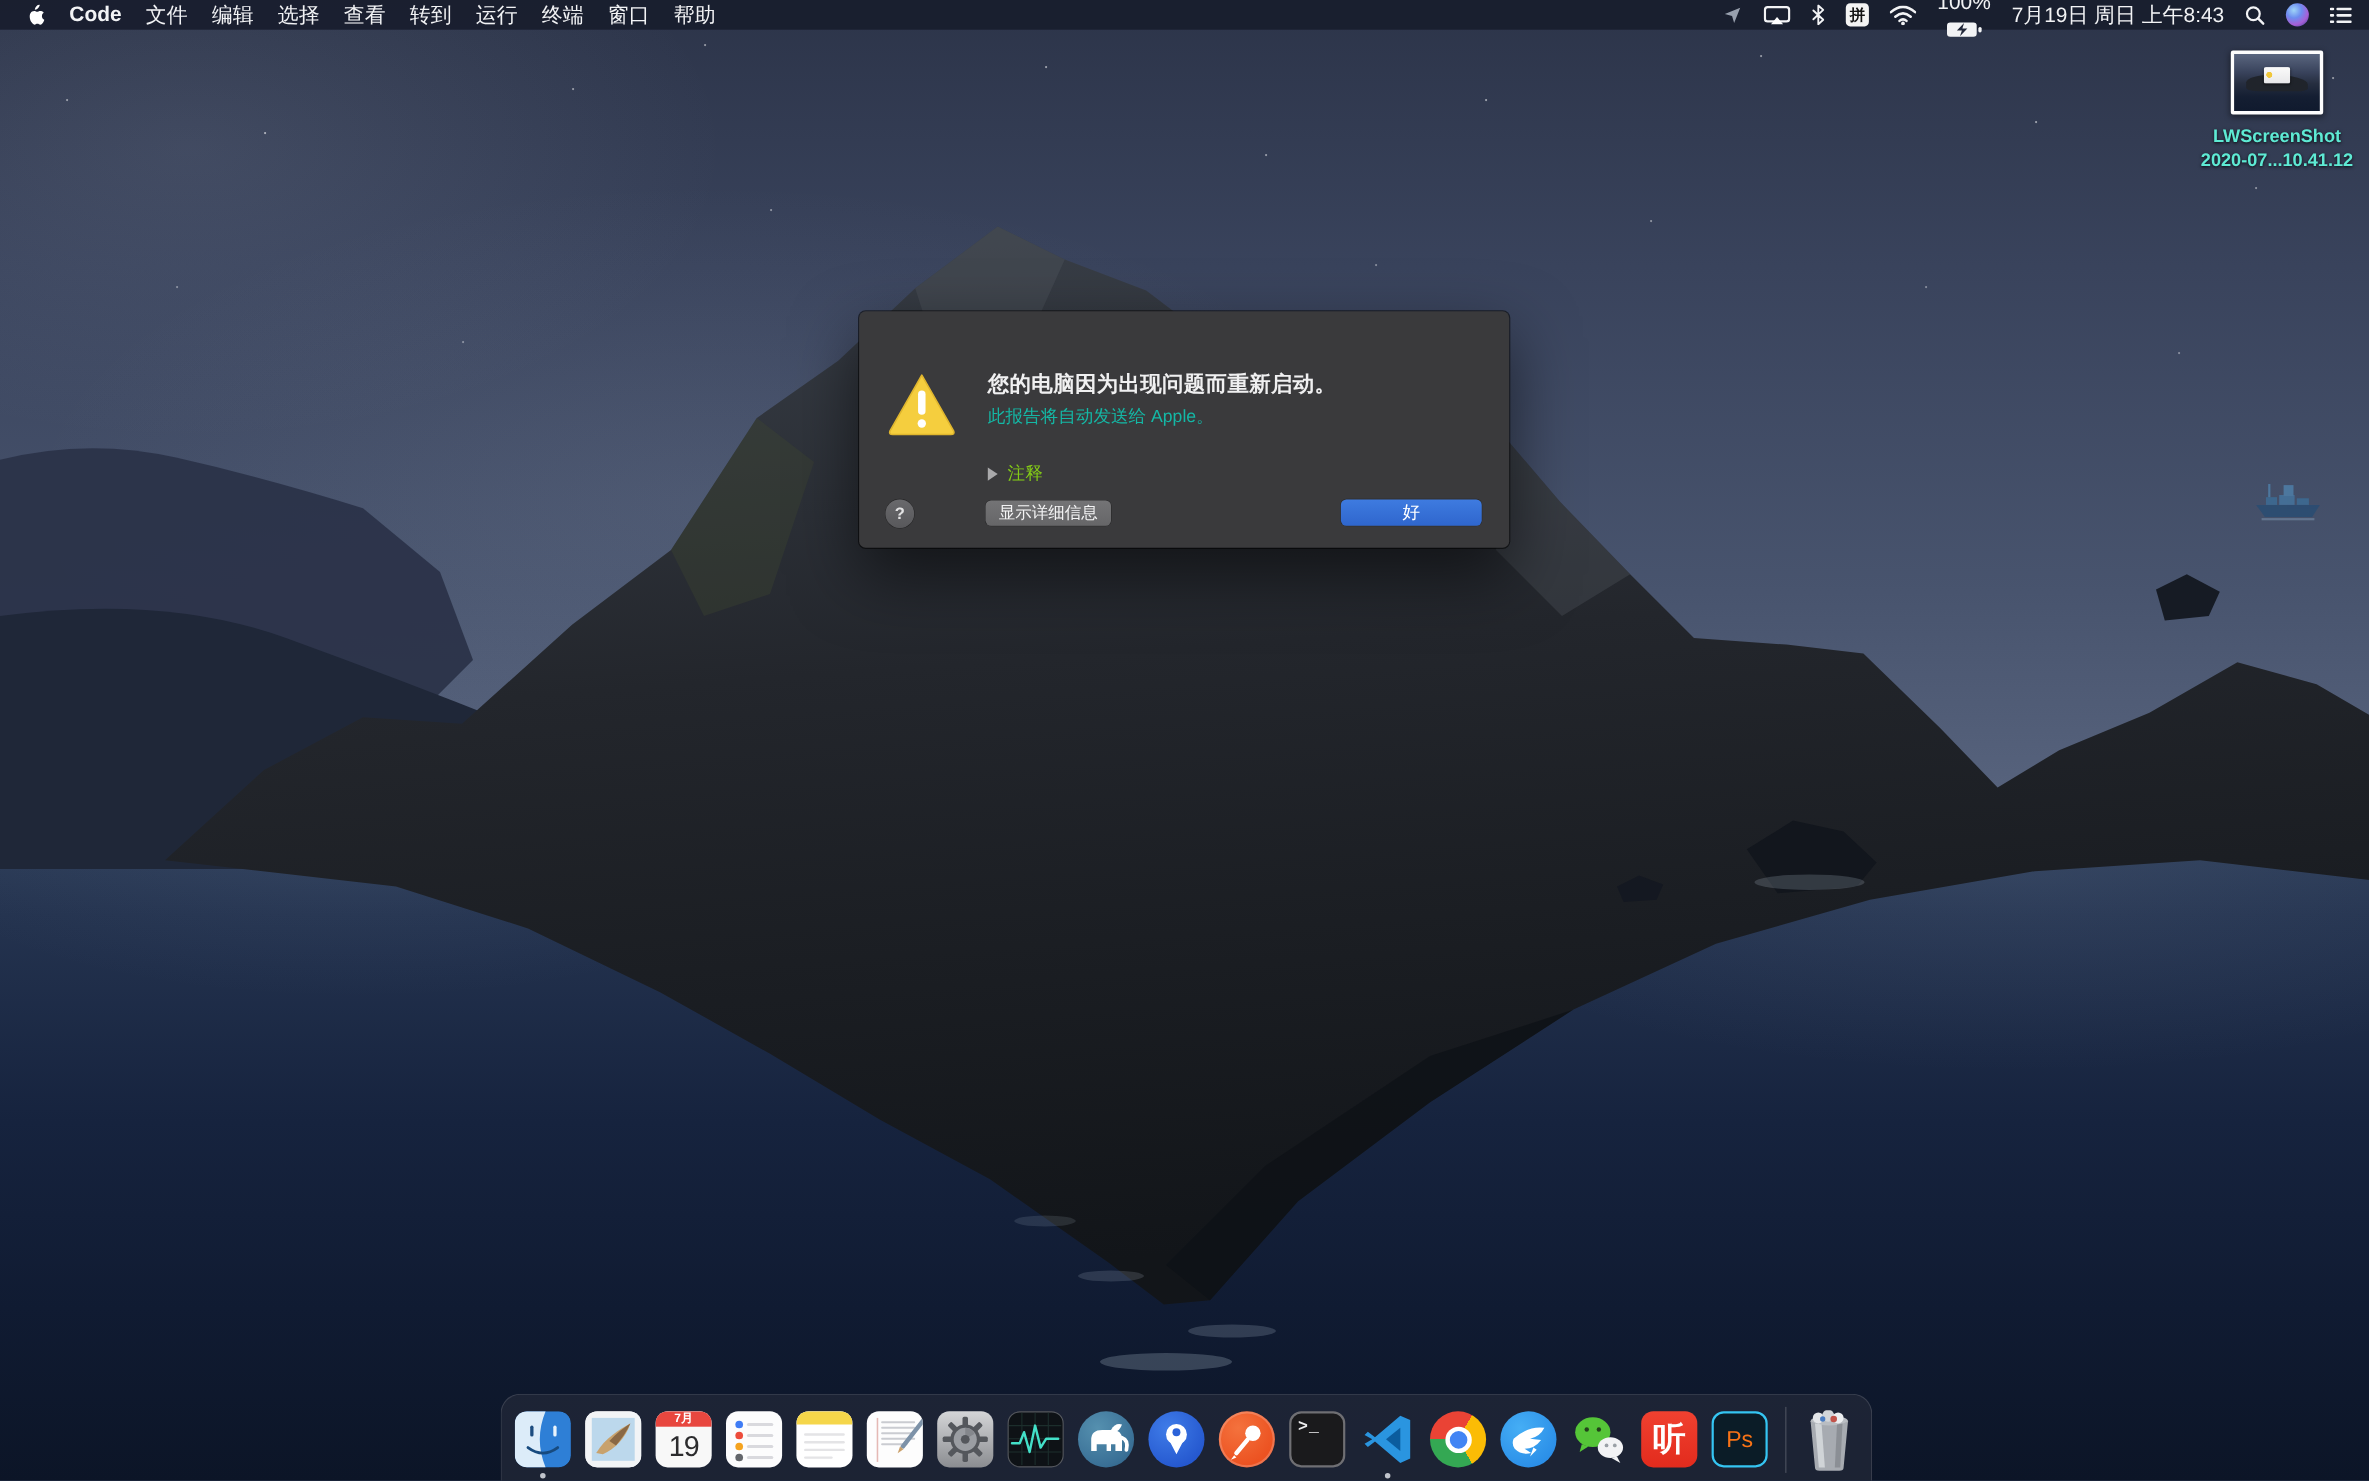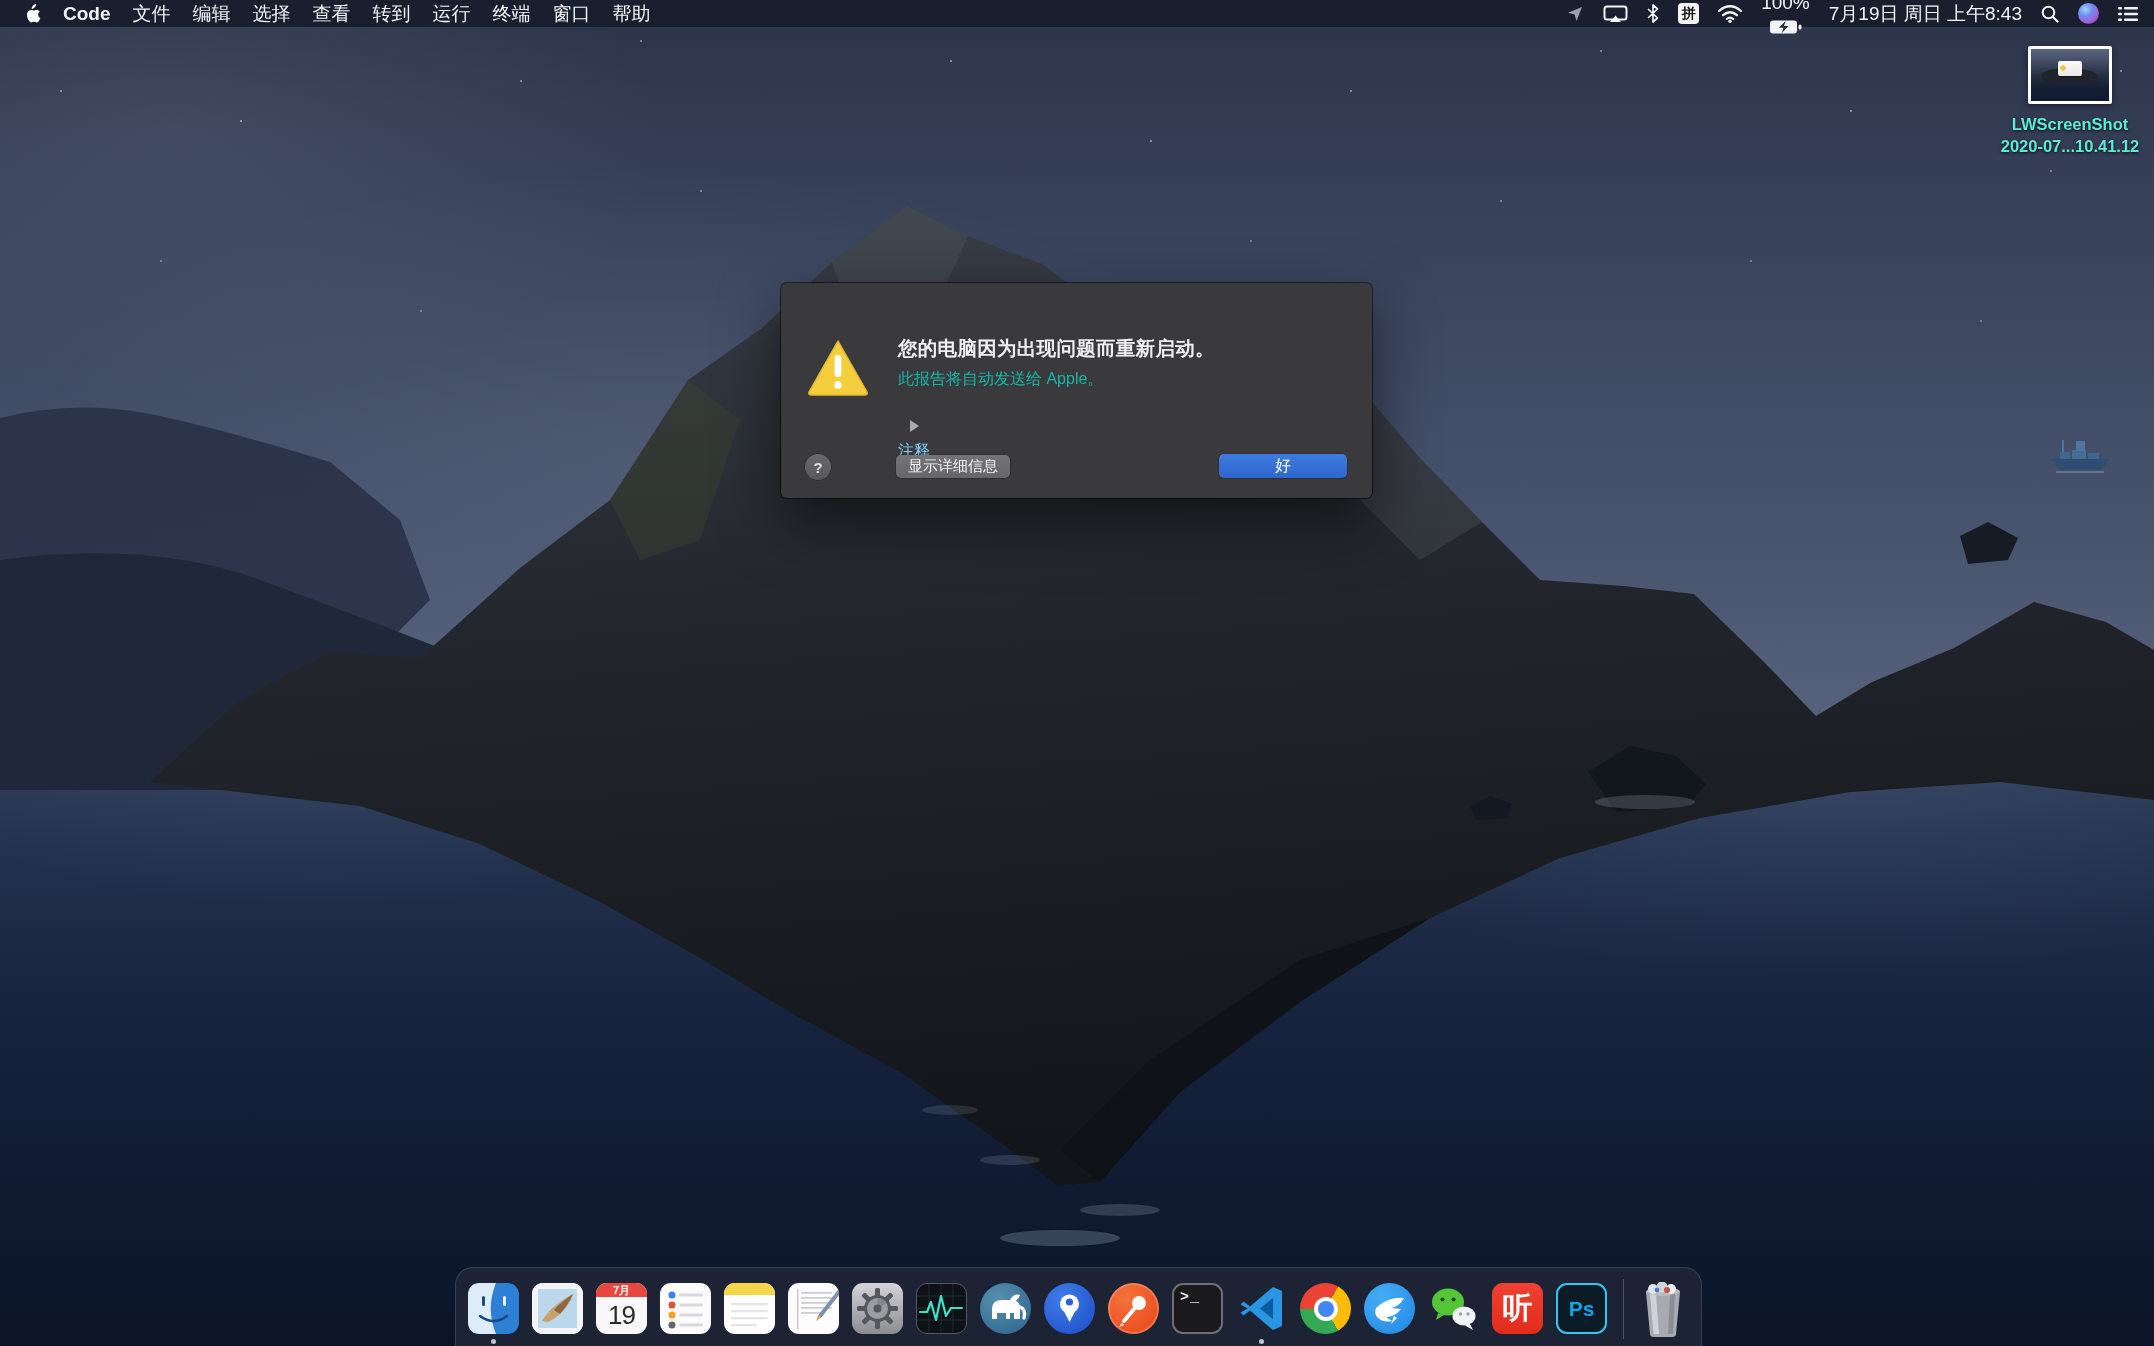--- a/index.html
+++ b/index.html
@@ -76,21 +76,21 @@
     display:flex; align-items:center; justify-content:center; gap:7px; }
   .dlg-title-text { color:#d4d4d6; font-size:15px; }
   .doc-icon { width:13px; height:16px; background:#f5f5f5; border-radius:1.5px; position:relative; }
   .doc-icon::after { content:""; position:absolute; left:2.5px; top:4px; width:8px; height:5px;
     background:linear-gradient(#caa23c,#6b5a20); }
   .warn-tri { position:absolute; left:25px; top:55px; }
   .dlg-heading { position:absolute; left:117px; top:52px; font-size:19.5px; font-weight:bold; color:#f0f0f1;
     letter-spacing:.3px; }
   .dlg-body { position:absolute; left:117px; top:86px; font-size:16px; color:#14b8a6; }
   .dlg-disclosure { position:absolute; left:117px; top:137px; display:flex; align-items:center; gap:9px;
-    font-size:16px; color:#7dd3fc; cursor:default;flex-direction:column; }
+    font-size:16px; color:#84cc16; cursor:default; }
   .disc-tri { width:0; height:0; border-left:9px solid #a9a9ab; border-top:6px solid transparent;
     border-bottom:6px solid transparent; }
   .help-btn { position:absolute; left:24px; top:171px; width:26px; height:26px; border-radius:50%;
     background:linear-gradient(180deg,#69696c,#58585b); box-shadow:0 0 0 .5px rgba(0,0,0,.4);
     color:#e3e3e4; font-size:15px; font-weight:bold; display:flex; align-items:center; justify-content:center; }
   .details-btn { position:absolute; left:115px; top:172px; min-width:110px; height:23px; padding:0 12px;
     border-radius:5px; background:linear-gradient(180deg,#747476,#666668);
     box-shadow:0 0 0 .5px rgba(0,0,0,.35); color:#f4f4f5; font-size:15px;
     display:flex; align-items:center; justify-content:center; }
   .ok-btn { position:absolute; left:438px; top:171px; width:128px; height:24px; border-radius:5px;
@@ -128,21 +128,21 @@
     font-family:"Liberation Mono", monospace; letter-spacing:1px; }
   .ic-chrome { background:conic-gradient(#ea4335 0 30deg, #fbbc05 30deg 150deg, #34a853 150deg 270deg, #ea4335 270deg 360deg); position:relative; }
   .chrome-hub { position:absolute; left:50%; top:50%; width:24px; height:24px; margin:-12px 0 0 -12px;
     background:#fff; border-radius:50%; }
   .chrome-hub::after { content:""; position:absolute; inset:4px; background:#4285f4; border-radius:50%; }
   .ic-ding { background:radial-gradient(circle at 35% 30%, #45aef5, #2b8fe8 75%); }
   .ic-wechat { background:transparent; overflow:visible; }
   .ic-ting { background:linear-gradient(180deg,#f04130,#e22b1d); display:flex; align-items:center; justify-content:center; }
   .ting-glyph { color:#fff; font-size:30px; font-weight:bold; }
   .ic-ps { background:#0b1c27; border:2.5px solid #35c5f2; display:flex; align-items:center; justify-content:center; }
-  .ps-glyph { color:#0ea5e9; font-size:21px; font-weight:bold; }
+  .ps-glyph { color:#f97316; font-size:21px; font-weight:normal; }
   .dock-divider { width:1px; height:60px; background:rgba(255,255,255,.22); margin:0 3px; flex:0 0 auto; }
   .trash { position:relative; width:46px; height:56px; flex:0 0 auto; margin-top:2px; }
 
   .dlg-title, .mb-item, .desk-label, .ok-btn, .details-btn { user-select:none; }
 </style>
 </head>
 <body>
 
 <div class="screen">
 

